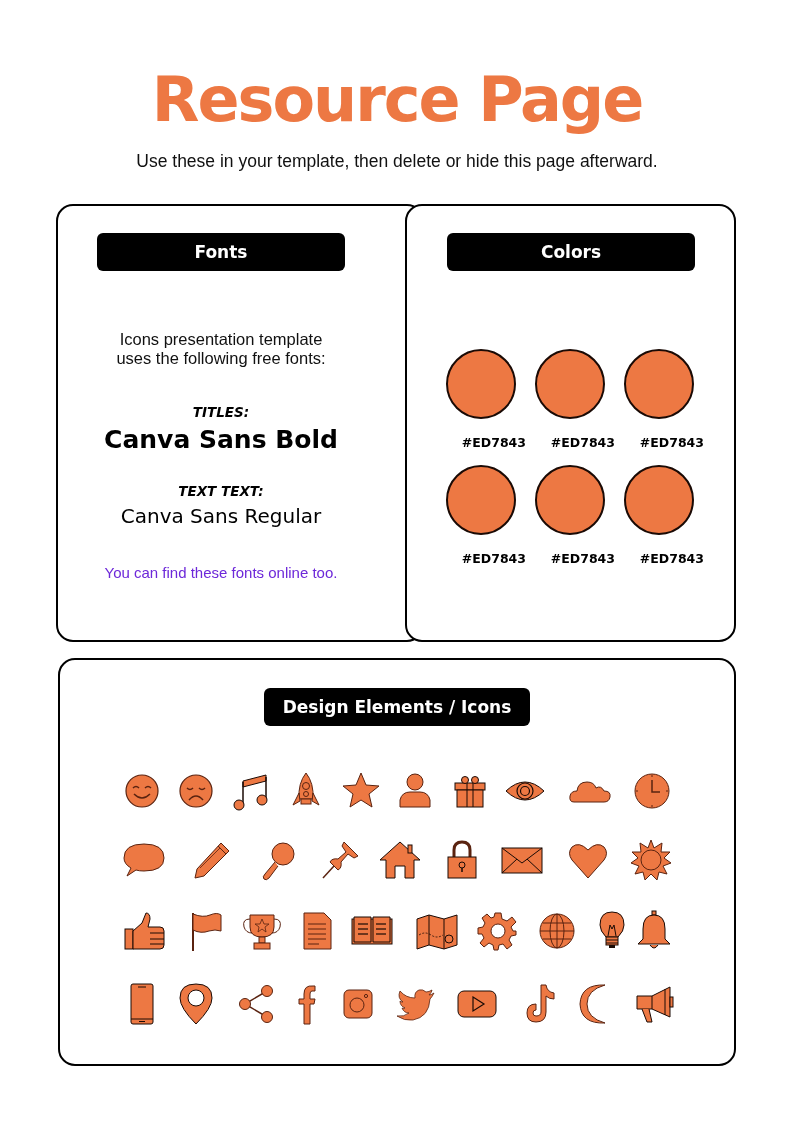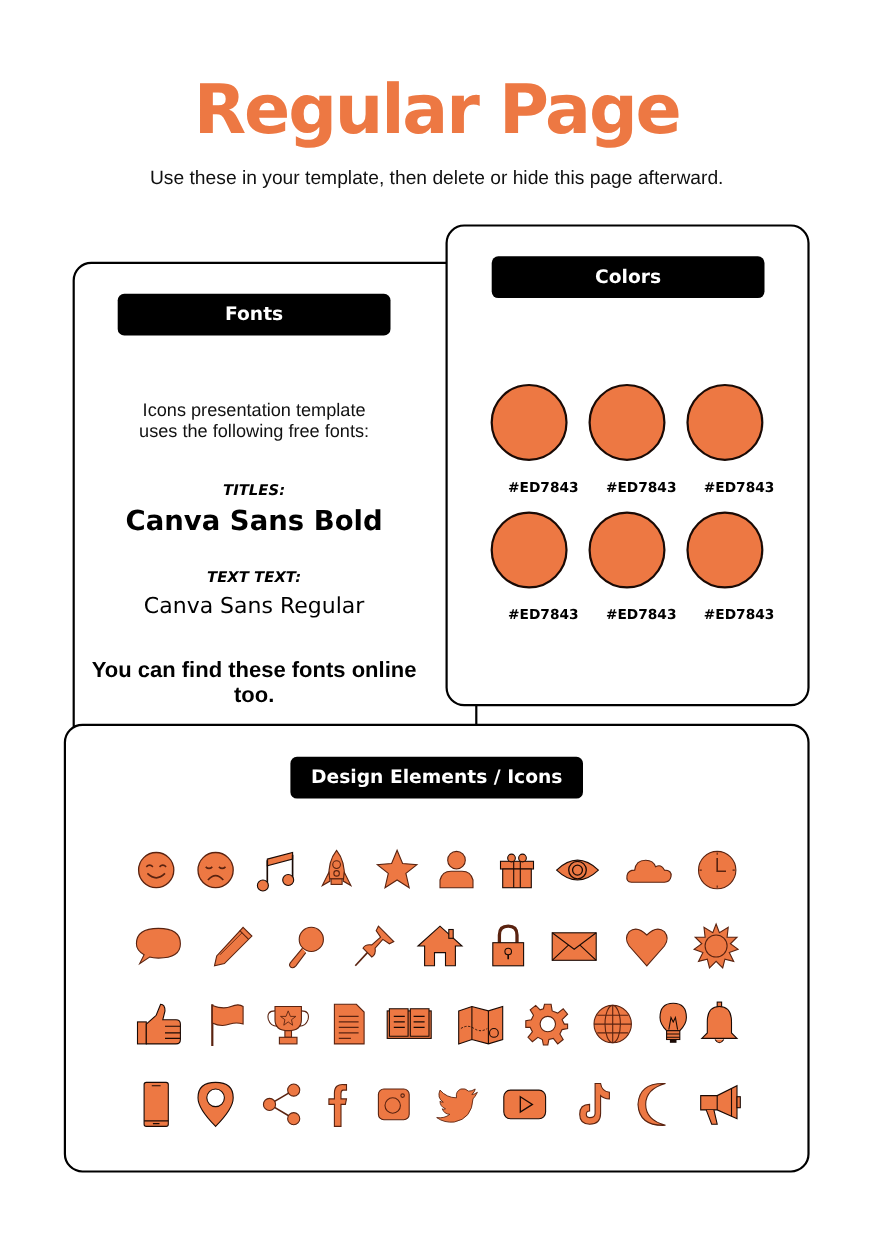--- a/index.html
+++ b/index.html
@@ -1,43 +1,43 @@
 <!DOCTYPE html>
 <html><head>
 <meta charset="utf-8">
 <style>
   html, body { margin: 0; padding: 0; background: #ffffff; }
   body { width: 794px; height: 1123px; position: relative; overflow: hidden; font-family: "Liberation Sans", sans-serif; color: #000; }
   .title { position: absolute; left: 0; width: 794px; top: 62px; text-align: center; font-family: "DejaVu Sans", sans-serif; font-weight: bold; font-size: 62px; letter-spacing: -2px; color: #ED7843; line-height: 76px; }
   .subtitle { position: absolute; left: 0; width: 794px; top: 151px; text-align: center; font-family: "Liberation Sans", sans-serif; font-size: 17.5px; color: #111; }
   .card { position: absolute; border: 2px solid #000; border-radius: 17px; background: #fff; box-sizing: border-box; }
-  .card-fonts { left: 66px; top: 204px; width: 368px; height: 438px; margin-top: 34px; }
+  .card-fonts { left: 56px; top: 204px; width: 368px; height: 438px; }
   .card-colors { left: 405px; top: 204px; width: 331px; height: 438px; }
   .card-icons { left: 58px; top: 658px; width: 678px; height: 408px; }
   .pill { position: absolute; background: #000; color: #fff; border-radius: 6px; text-align: center; font-family: "DejaVu Sans", sans-serif; font-weight: bold; font-size: 17px; line-height: 38px; height: 38px; }
   .pill-fonts { left: 39px; top: 27px; width: 248px; }
   .pill-colors { left: 40px; top: 27px; width: 248px; }
   .pill-icons { left: 204px; top: 28px; width: 266px; }
   .fonts-body { position: absolute; left: 0; width: 326px; text-align: center; }
   .intro { top: 124px; font-size: 16.5px; line-height: 19px; color: #111; }
   .lbl { font-family: "DejaVu Sans", sans-serif; font-weight: bold; font-size: 13.5px; color: #000; font-style: italic; }
   .lbl-titles { top: 198px; }
   .big-bold { top: 219px; font-family: "DejaVu Sans", sans-serif; font-weight: bold; font-size: 25px; }
   .lbl-body { top: 277px; }
   .big-reg { top: 298px; font-family: "DejaVu Sans", sans-serif; font-size: 20px; }
-  .outro { top: 358px; font-size: 20px; color: #000000; font-weight: bold; }
+  .outro { top: 358px; font-size: 15px; color: #6d28d9; }
   .swatch { position: absolute; width: 70px; height: 70px; border-radius: 50%; border: 2px solid #1a0a05; box-sizing: border-box; }
   .hex { position: absolute; width: 90px; text-align: right; font-family: "DejaVu Sans", sans-serif; font-weight: bold; font-size: 12.5px; color: #000; }
   .icon { position: absolute; width: 44px; height: 44px; }
   .icon svg { width: 44px; height: 44px; display: block; }
 </style>
 </head>
 <body>
 
-<div class="title">Regular Page</div>
+<div class="title">Resource Page</div>
 <div class="subtitle">Use these in your template, then delete or hide this page afterward.</div>
 
 <div class="card card-fonts">
   <div class="pill pill-fonts">Fonts</div>
   <div class="fonts-body intro">
     <div>Icons presentation template</div>
     <div>uses the following free fonts:</div>
   </div>
   <div class="fonts-body lbl lbl-titles">TITLES:</div>
   <div class="fonts-body big-bold">Canva Sans Bold</div>

